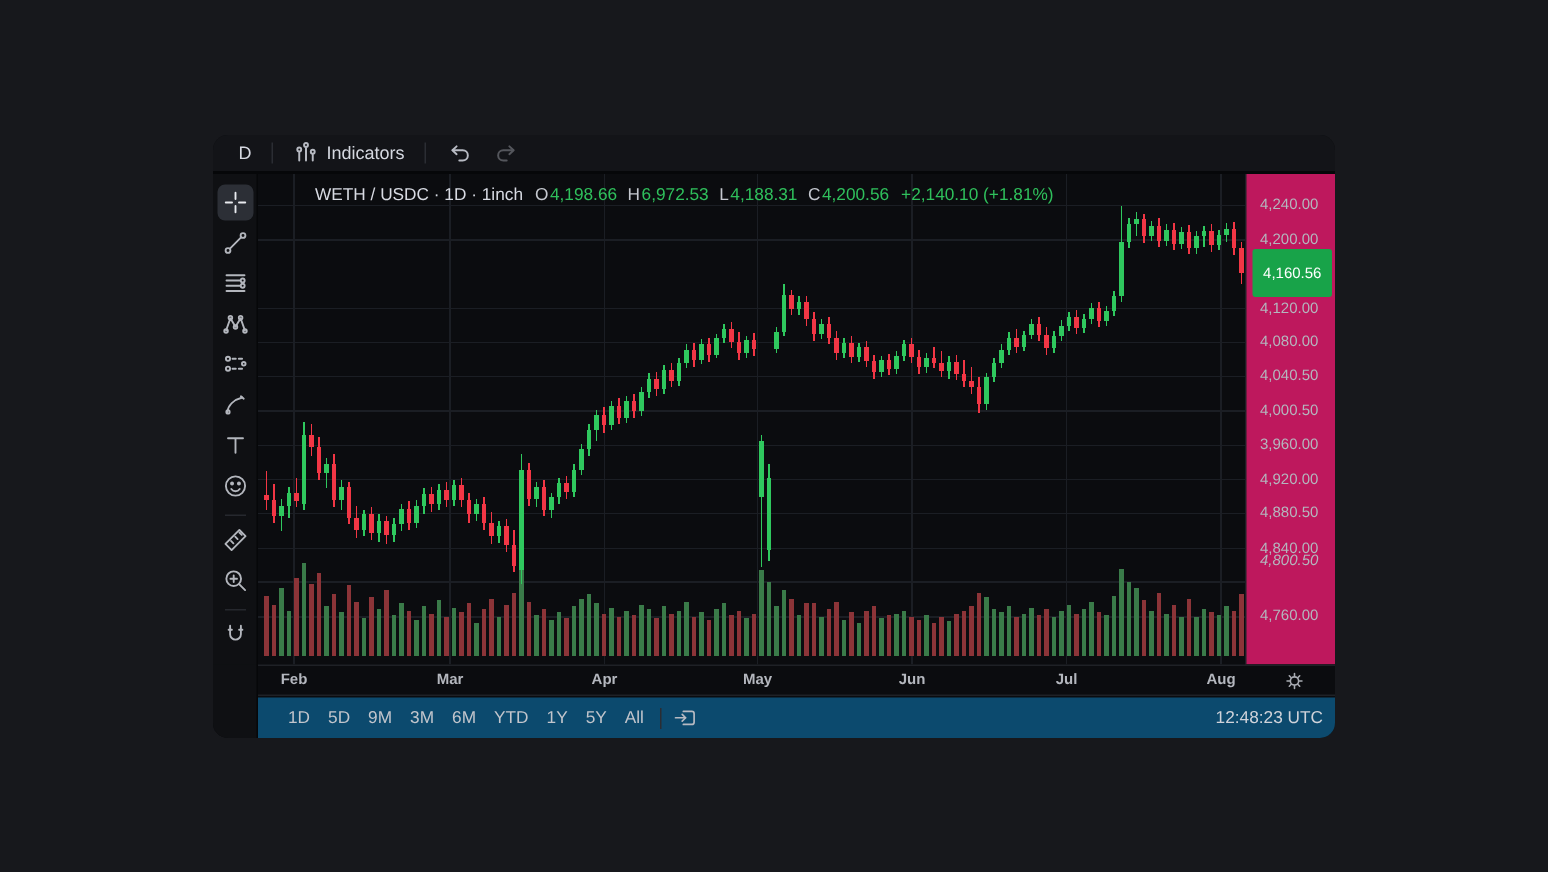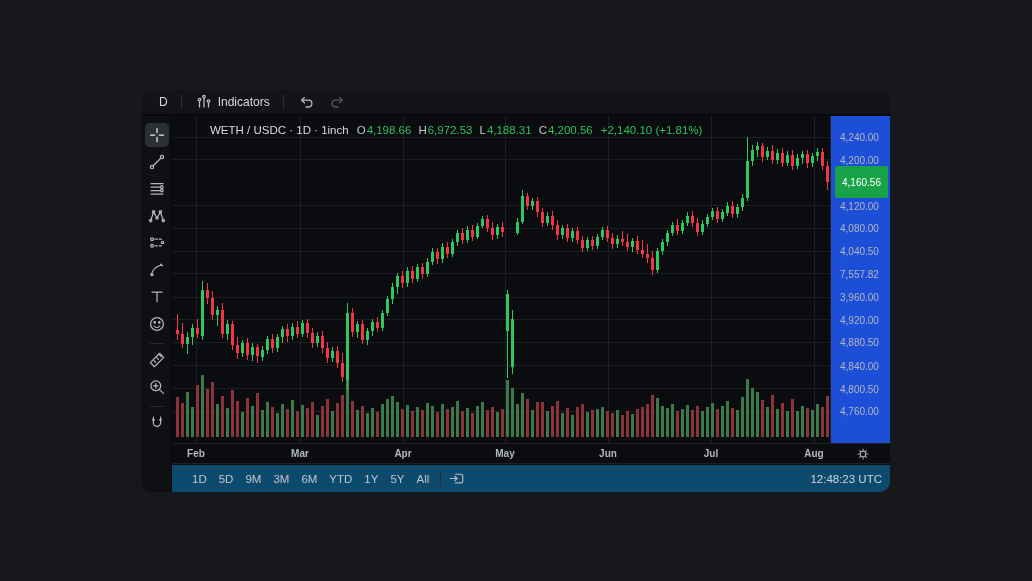--- a/index.html
+++ b/index.html
@@ -27,21 +27,21 @@
   .side-divider{width:14px;height:1px;background:#26282e;margin:4px 0;flex:none;}
   
   #chart-zone{position:absolute;left:30px;top:26px;width:658px;height:327px;background:#0b0c0f;}
   #chart-svg{position:absolute;left:0;top:0;}
   #legend{position:absolute;left:12px;top:8px;display:flex;align-items:center;gap:8px;font-size:11.5px;
     white-space:nowrap;z-index:5;margin-left:26px;}
   #legend .sym{color:#d8dbe3;}
   .ohlc-item{display:flex;gap:1px;}
   .ohlc-k{color:#c5c8cf;}
   
-  #price-axis{position:absolute;left:688px;top:26px;width:60px;height:327px;background:#1d4ed8;
+  #price-axis{position:absolute;left:688px;top:26px;width:60px;height:327px;background:#be185d;
     border-left:1px solid #1f2126;}
   .ptick{position:absolute;left:9px;font-size:10px;color:#b4b7be;transform:translateY(-50%);}
   #last-price-label{position:absolute;left:4px;width:53px;height:32px;border-radius:2px;color:#fff;
     font-size:10px;display:flex;align-items:center;justify-content:center;transform:translateY(-50%);}
   
   #time-axis{position:absolute;left:30px;top:353px;width:718px;height:21px;background:#0b0c0f;
     border-top:1px solid #1f2126;border-bottom:1px solid #1f2126;}
   .mtick{position:absolute;top:4px;width:30px;text-align:center;font-size:10px;font-weight:bold;color:#b4b7be;}
   #axis-gear{position:absolute;top:2px;width:18px;height:18px;cursor:pointer;}
   #axis-gear svg{width:16px;height:16px;stroke:#a9acb3;fill:none;stroke-width:1.2;stroke-linecap:round;}
@@ -636,26 +636,26 @@
       <span id="change-text" style="color: rgb(47, 192, 92);">+2,140.10 (+1.81%)</span>
     </div>
   </div>
 
   <div id="price-axis">
       <div class="ptick" style="top: 21px;">4,240.00</div>
       <div class="ptick" style="top: 43.856px;">4,200.00</div>
       <div class="ptick" style="top: 89.568px;">4,120.00</div>
       <div class="ptick" style="top: 112.424px;">4,080.00</div>
       <div class="ptick" style="top: 134.994px;">4,040.50</div>
-      <div class="ptick" style="top: 157.85px;">7,557.82</div>
+      <div class="ptick" style="top: 157.85px;">4,000.50</div>
       <div class="ptick" style="top: 180.992px;">3,960.00</div>
       <div class="ptick" style="top: 203.848px;">4,920.00</div>
       <div class="ptick" style="top: 226.418px;">4,880.50</div>
       <div class="ptick" style="top: 249.56px;">4,840.00</div>
-      <div class="ptick" style="top: 273px;">4,800.50</div>
+      <div class="ptick" style="top: 258px; font-style: italic;">4,800.50</div>
       <div class="ptick" style="top: 295.272px;">4,760.00</div>
       <div id="last-price-label" style="top: 66.392px; background: rgb(24, 163, 73);">4,160.56</div>
     </div>
 
   <div id="time-axis">
       <div class="mtick" style="left: 9px;">Feb</div>
       <div class="mtick" style="left: 113px;">Mar</div>
       <div class="mtick" style="left: 216px;">Apr</div>
       <div class="mtick" style="left: 318px;">May</div>
       <div class="mtick" style="left: 421px;">Jun</div>

